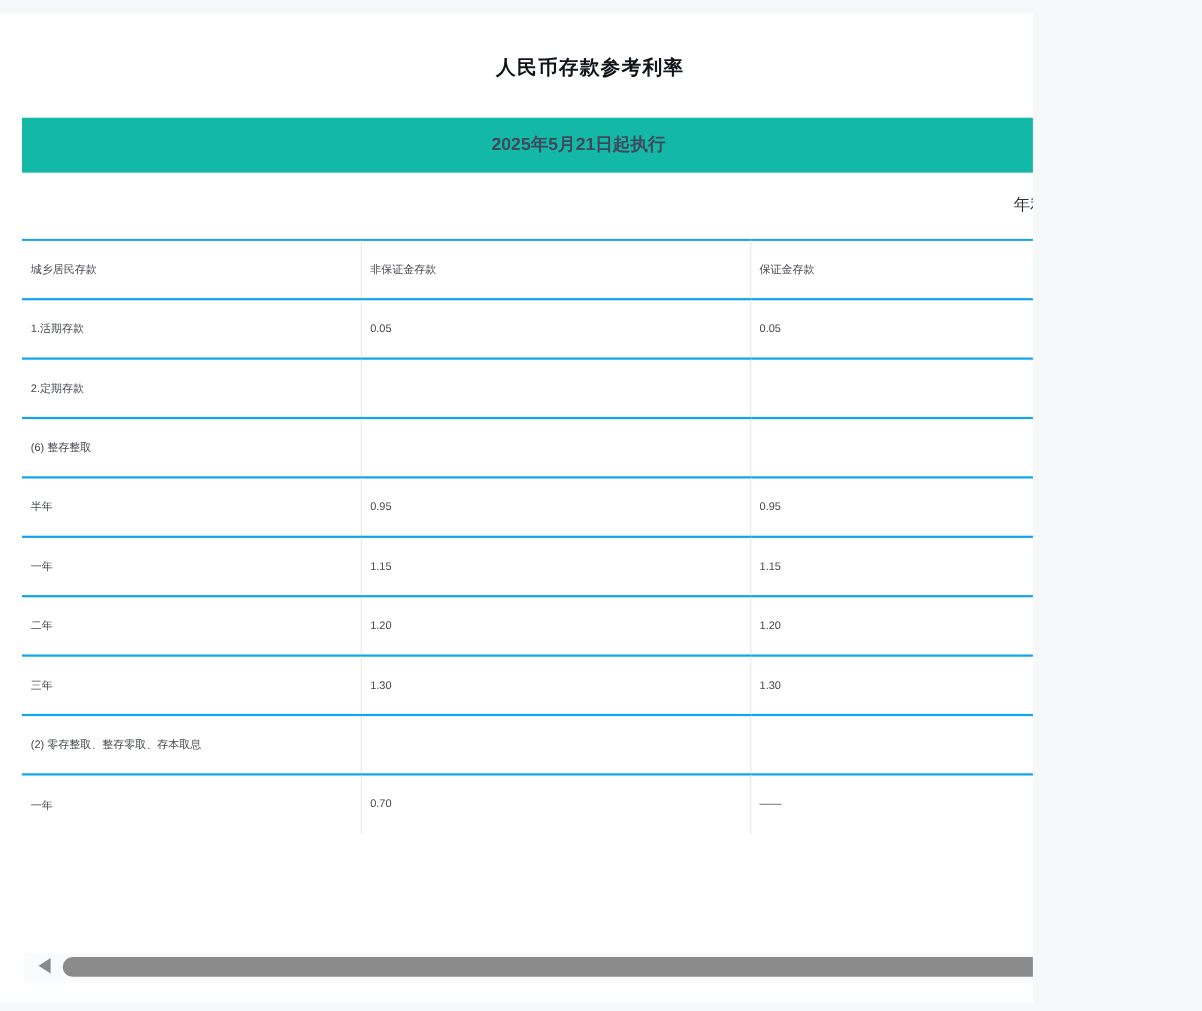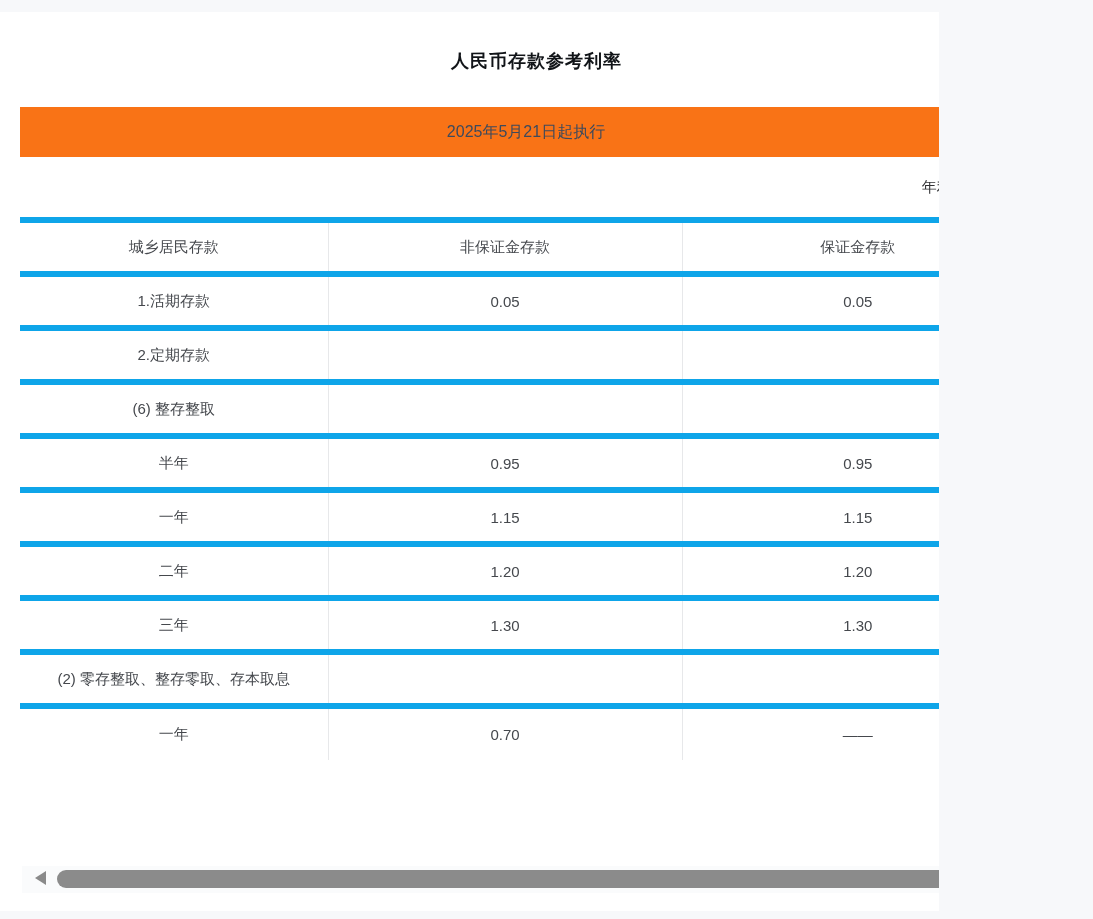--- a/index.html
+++ b/index.html
@@ -16,46 +16,46 @@
     width:1089px; height:899px;
     background:#ffffff;
   }
   .page-title {
     position:absolute; left:20px; top:49px; width:1033px;
     text-align:center; font-size:18px; font-weight:bold;
     color:#111418; line-height:24px; letter-spacing:1px;
   }
   .subtitle-bar {
     position:absolute; left:20px; top:107px; width:1013px; height:50px;
-    background:#f97316;
+    background:#14b8a6;
     border-right:1px solid #dcdde0;
     text-align:center; line-height:50px;
-    font-size:16px; font-weight:normal; color:#3e4a5c;
+    font-size:16px; font-weight:bold; color:#3e4a5c;
   }
   .subtitle-gutter {
     position:absolute; left:1034px; top:107px; width:19px; height:50px;
     background:#f8f9fb;
   }
   .unit-label {
     position:absolute; left:20px; top:176px; width:990px;
     text-align:right; font-size:15px; color:#303133; line-height:22px;
   }
   .table-clip {
     position:absolute; left:20px; top:217px;
     width:1013px; height:649px;
     overflow:hidden;
   }
   table.rates {
     width:1013px; border-collapse:collapse; table-layout:fixed;
   }
   table.rates th, table.rates td {
     height:54px; padding:0 8px;
-    border-top:6px solid #0ea5e9;
-    text-align:center; vertical-align:middle;
-    font-size:15px; font-weight:normal; color:#45484d;
+    border-top:2px solid #0ea5e9;
+    text-align:left; vertical-align:middle;
+    font-size:10px; font-weight:normal; color:#45484d;
   }
   .b-r { border-right:1px solid #e7e8ea; }
 
   
   .v-track {
     position:absolute; left:1033px; top:157px; width:20px; height:736px;
     background:#fafbfc; border-left:1px solid #f0f0f1;
   }
   .v-thumb {
     position:absolute; left:3px; top:40px; width:14px; height:428px;

